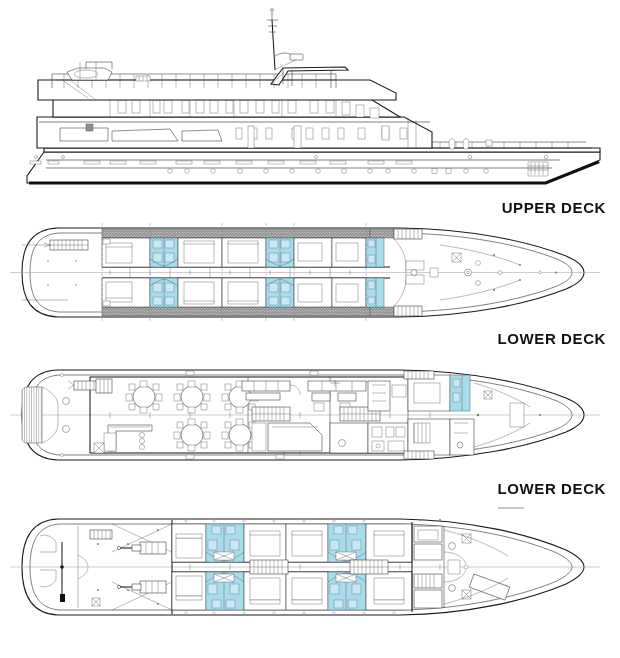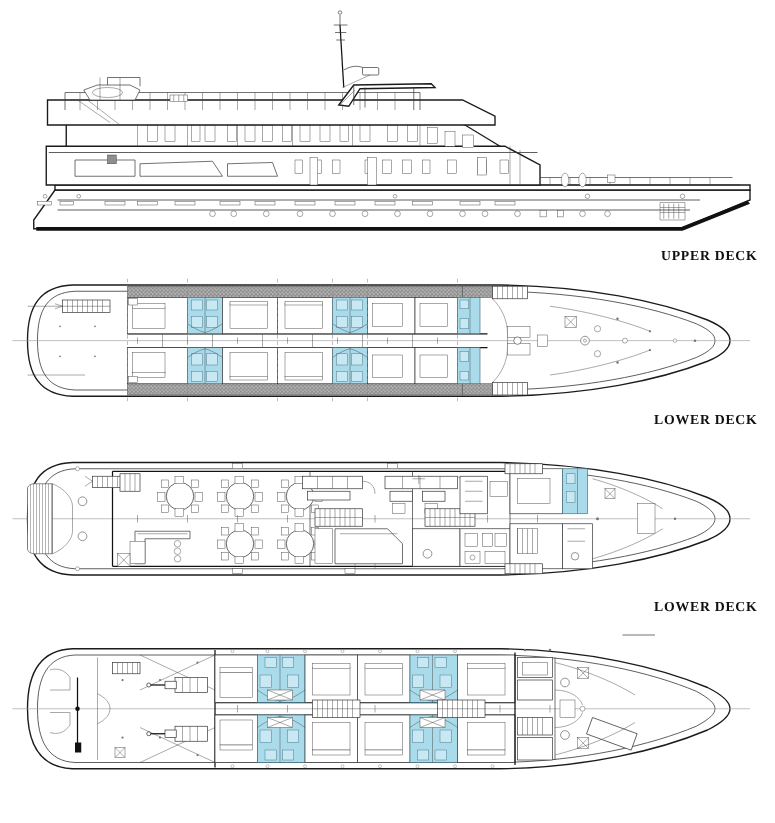--- a/index.html
+++ b/index.html
@@ -11,22 +11,22 @@
   }
   .sheet{position:absolute;inset:0;}
   .block{position:absolute;left:0;width:620px;}
   #profile-block{top:0;height:200px;}
   #upper-block{top:215px;height:115px;}
   #main-block{top:355px;height:120px;}
   #lower-block{top:500px;height:135px;}
 
   .deck-label{
     position:absolute;right:14px;
-    font-size:11px;font-weight:700;letter-spacing:.6px;
-    color:#111;white-space:nowrap;font-family:Liberation Serif, serif;
+    font-size:15px;font-weight:700;letter-spacing:.6px;
+    color:#111;white-space:nowrap;
   }
   #label-upper{top:199px;}
   #label-main{top:330px;}
   #label-lower{top:480px;text-align:right;}
 
   svg{display:block;width:100%;height:100%;overflow:visible;}
   .hull{fill:#ffffff;stroke:#1b1b1b;stroke-width:1.1;}
   .hull-thin{fill:none;stroke:#2a2a2a;stroke-width:.6;}
   .ln{fill:none;stroke:#333;stroke-width:.55;}
   .ln-d{fill:none;stroke:#111;stroke-width:1.0;}

